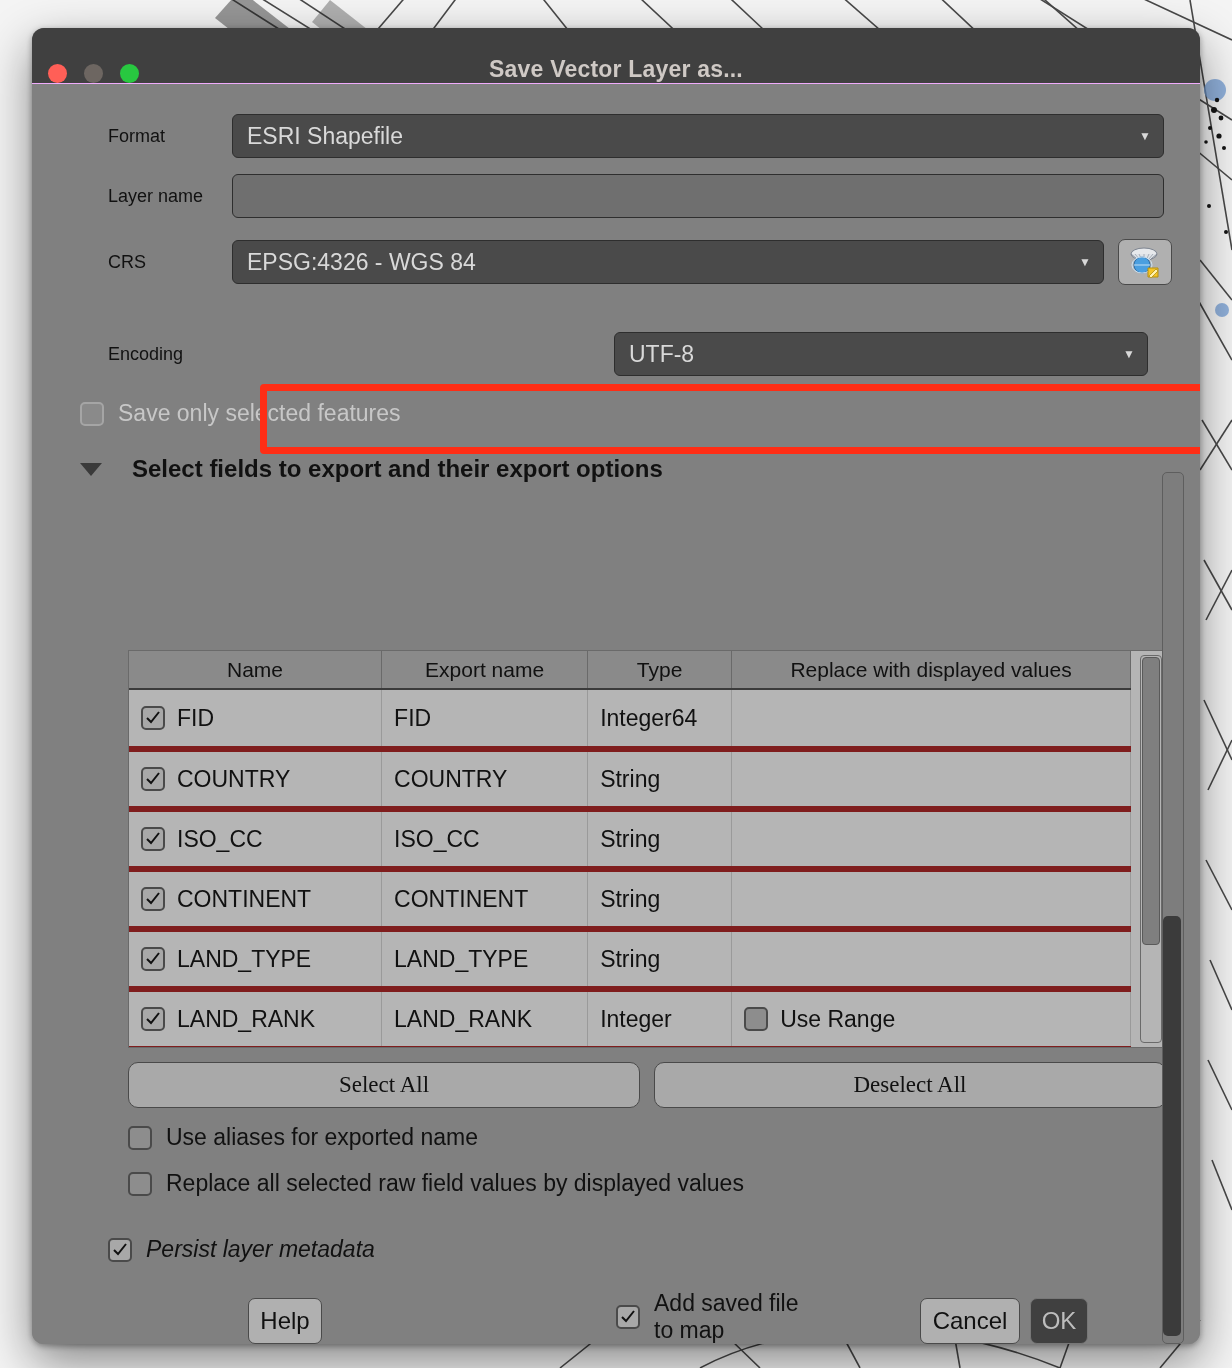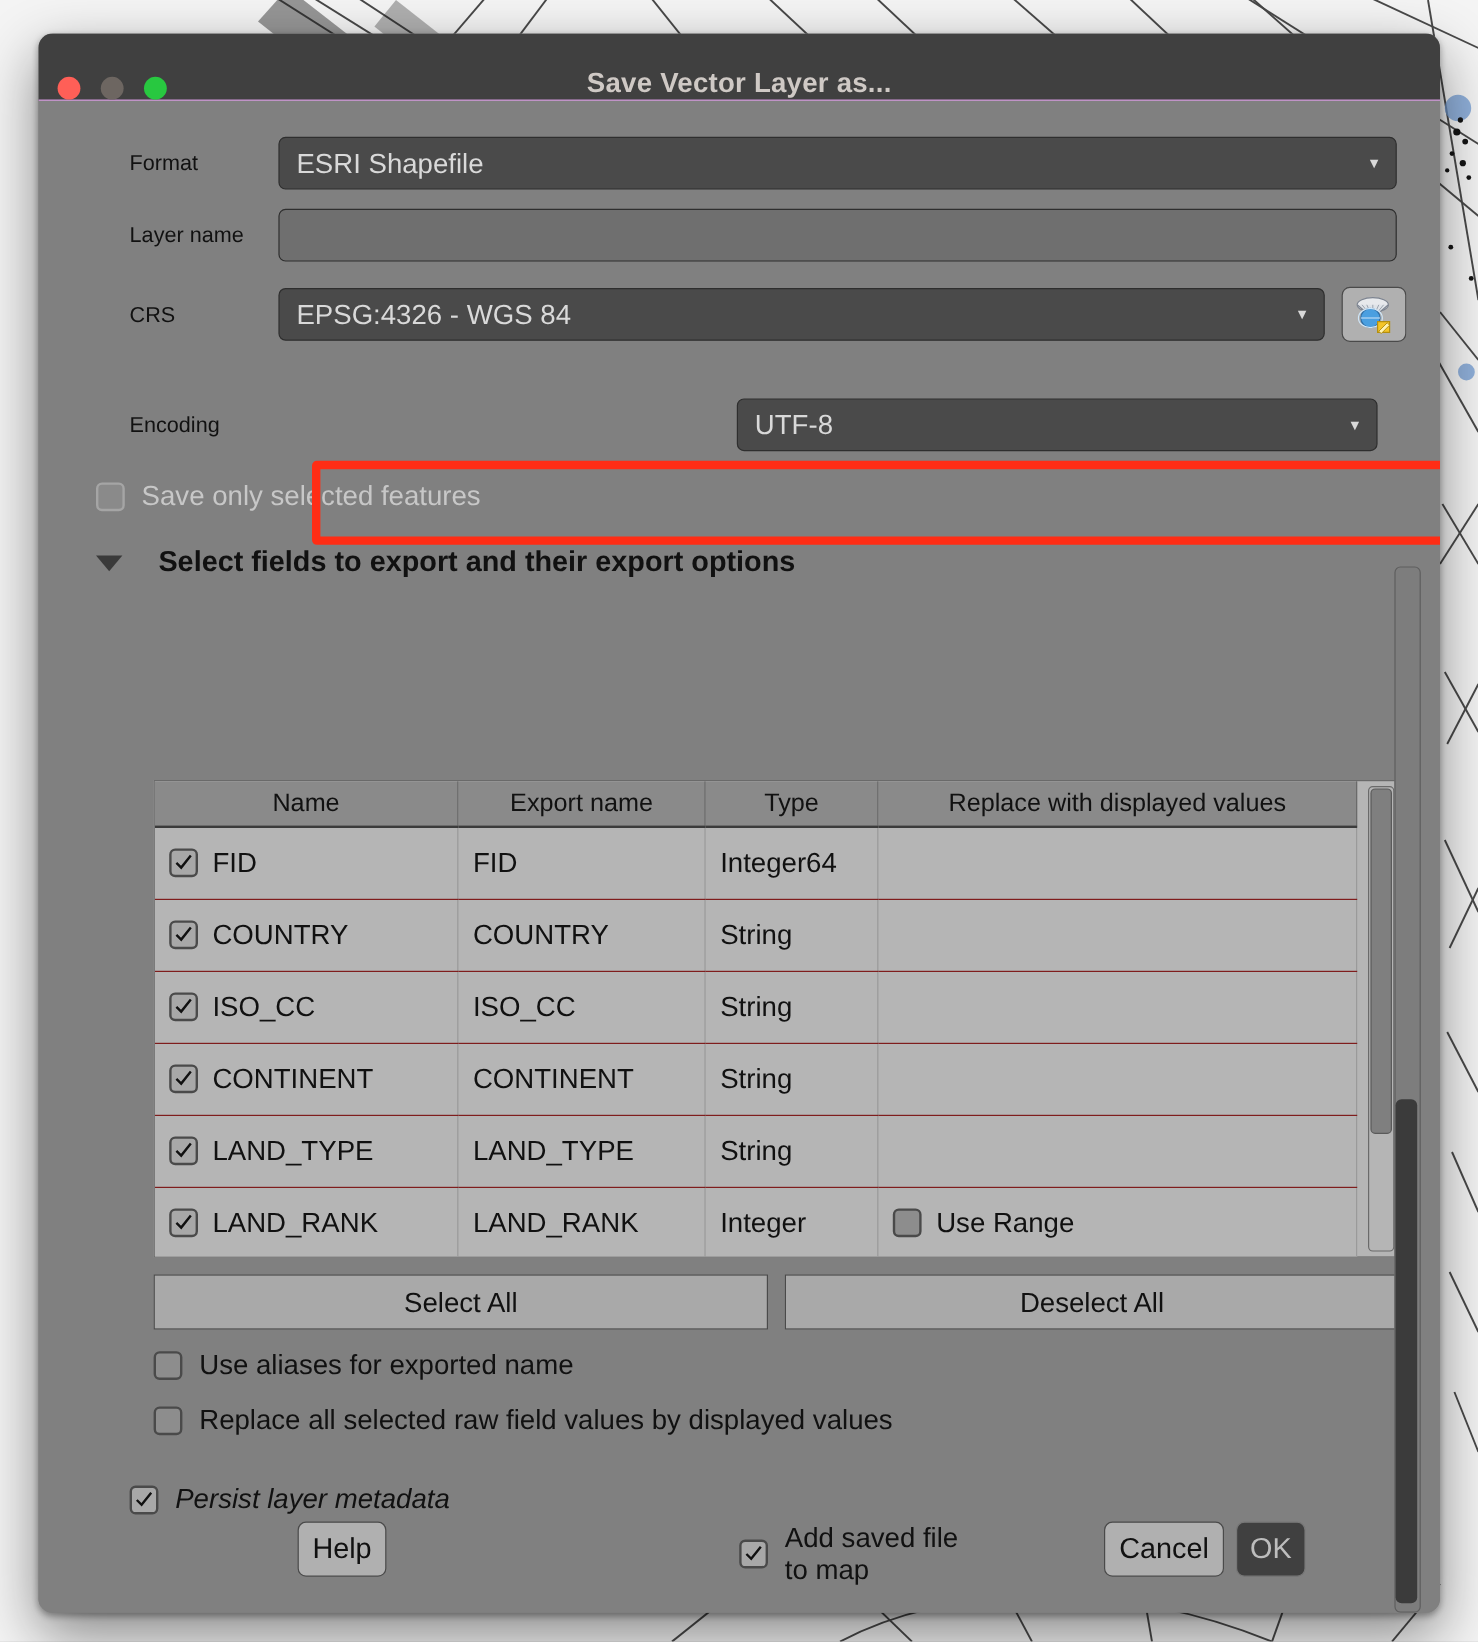--- a/index.html
+++ b/index.html
@@ -167,21 +167,21 @@
   table.fields { border-collapse: collapse; width: 1002px; table-layout: fixed; }
   table.fields th {
     background: #8a8a8a;
     border-right: 1px solid #6a6a6a;
     border-bottom: 2px solid #3b3b3b;
     font-size: 21px; font-weight: normal; color: #111;
     height: 38px;
   }
   table.fields td {
     border-right: 1px solid #9a9a9a;
-    border-bottom: 1px solid #7f1d1d;
+    border-bottom: 6px solid #7f1d1d;
     font-size: 23px; color: #111;
     height: 60px;
     padding: 0 12px;
     background: #b5b5b5;
   }
   td.c1 { width: 228px; }
   td.c2 { width: 186px; }
   td.c3 { width: 130px; }
   td.c4 { width: 360px; }
   th.c1 { width: 228px; }
@@ -204,23 +204,23 @@
     background: #7f7f7f;
     border: 1px solid #5a5a5a;
     border-radius: 4px;
   }
 
   
   .widebtn {
     height: 46px;
     background: #a9a9a9;
     border: 1px solid #4a4a4a;
-    border-radius: 0;
+    border-radius: 10px;
     display: flex; align-items: center; justify-content: center;
-    font-size: 23px; color: #111;
+    font-size: 23px; color: #111; font-family: Liberation Serif, serif;
   }
 
   
   #dlgscroll {
     position: absolute;
     right: 16px; top: 388px;
     width: 22px; height: 872px;
     background: #808080;
   }
   #dlgscroll .track {
@@ -234,21 +234,21 @@
     width: 18px; height: 420px;
     background: #3b3b3b;
     border-radius: 5px;
   }
 
   
   #bottombar {
     position: absolute;
     left: 0; bottom: 0;
     width: 1056px; height: 76px;
-    display: flex; align-items: flex-start;
+    display: flex; align-items: flex-end;
   }
   .btn {
     background: #b0b0b0;
     border: 1px solid #4a4a4a;
     border-radius: 7px;
     font-size: 24px; color: #111;
     height: 46px;
     display: flex; align-items: center; justify-content: center;
     padding: 0 14px;
   }

